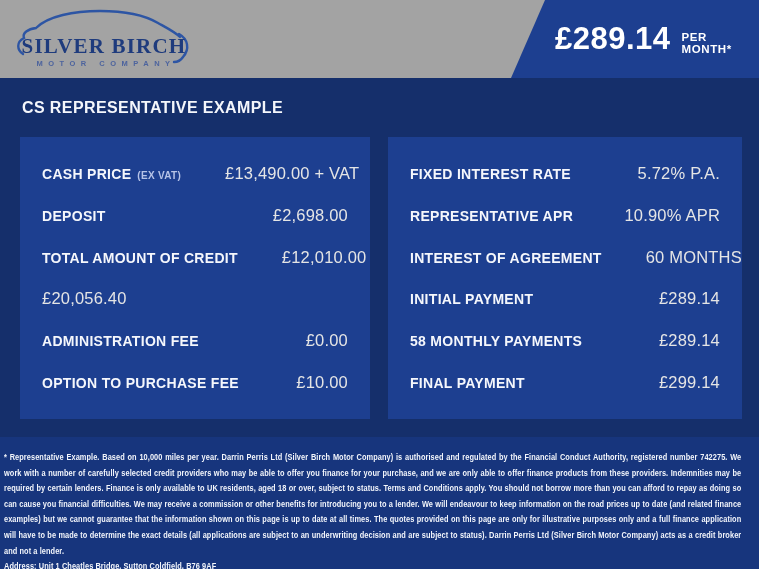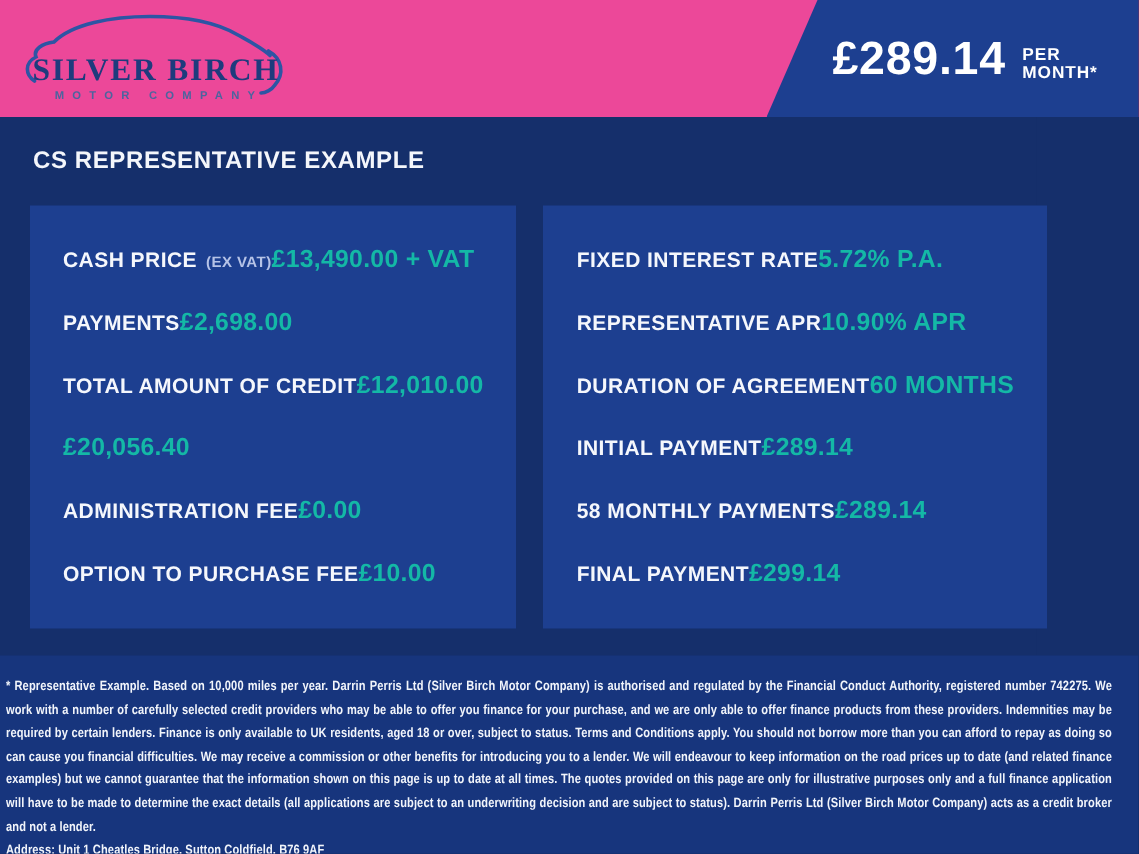--- a/index.html
+++ b/index.html
@@ -7,21 +7,21 @@
   body {
     font-family: "Liberation Sans", sans-serif;
     background: #152f6b;
     position: relative;
   }
 
   
   .header {
     position: relative;
     width: 759px; height: 78px;
-    background: #ec4899;
+    background: #a3a3a3;
   }
   .logo-svg { position: absolute; left: 14px; top: 5px; }
   .price-box {
     position: absolute; right: 0; top: 0;
     width: 248px; height: 78px;
     background: #1d3f90;
     clip-path: polygon(34px 0, 100% 0, 100% 100%, 0 100%);
     display: flex; align-items: center;
     padding-left: 44px;
   }
@@ -48,32 +48,32 @@
   }
   .card {
     background: #1d3f90;
     height: 282px;
     display: flex; flex-direction: column; justify-content: space-between;
     padding: 27px 22px;
   }
   .card-left  { width: 350px; }
   .card-right { width: 354px; }
   .finance-row {
-    display: flex; align-items: baseline;
+    display: flex; justify-content: space-between; align-items: baseline; gap: 44px;
   }
   .row-label {
     color: #f5f7fc; font-size: 14px; font-weight: bold;
     letter-spacing: 0.3px; white-space: nowrap;
   }
   .row-sublabel {
     color: #b6c3e7; font-size: 10px; font-weight: bold;
     letter-spacing: 0.3px; margin-left: 6px;
   }
   .row-value {
-    color: #14b8a6; font-size: 16.5px; font-weight: bold;
+    color: #e5e5e5; font-size: 16.5px; font-weight: normal;
     letter-spacing: 0.2px; white-space: nowrap; text-align: right;
   }
 
   
   .footer {
     width: 759px; height: 152px;
     background: #17357d;
     padding: 13px 18px 0 4px;
   }
   .footer-inner {
@@ -108,21 +108,21 @@
   <div class="page-heading">CS REPRESENTATIVE EXAMPLE</div>
 
   <div class="cards">
 
     <div class="card card-left">
       <div class="finance-row">
         <span class="row-label"><span>CASH PRICE</span><span class="row-sublabel">(EX VAT)</span></span>
         <span class="row-value">£13,490.00 + VAT</span>
       </div>
       <div class="finance-row">
-        <span class="row-label">PAYMENTS</span>
+        <span class="row-label">DEPOSIT</span>
         <span class="row-value">£2,698.00</span>
       </div>
       <div class="finance-row">
         <span class="row-label">TOTAL AMOUNT OF CREDIT</span>
         <span class="row-value">£12,010.00</span>
       </div>
       <div class="finance-row">
         <span class="row-value">£20,056.40</span>
       </div>
       <div class="finance-row">
@@ -138,21 +138,21 @@
     <div class="card card-right">
       <div class="finance-row">
         <span class="row-label">FIXED INTEREST RATE</span>
         <span class="row-value">5.72% P.A.</span>
       </div>
       <div class="finance-row">
         <span class="row-label">REPRESENTATIVE APR</span>
         <span class="row-value">10.90% APR</span>
       </div>
       <div class="finance-row">
-        <span class="row-label">DURATION OF AGREEMENT</span>
+        <span class="row-label">INTEREST OF AGREEMENT</span>
         <span class="row-value">60 MONTHS</span>
       </div>
       <div class="finance-row">
         <span class="row-label">INITIAL PAYMENT</span>
         <span class="row-value">£289.14</span>
       </div>
       <div class="finance-row">
         <span class="row-label">58 MONTHLY PAYMENTS</span>
         <span class="row-value">£289.14</span>
       </div>

